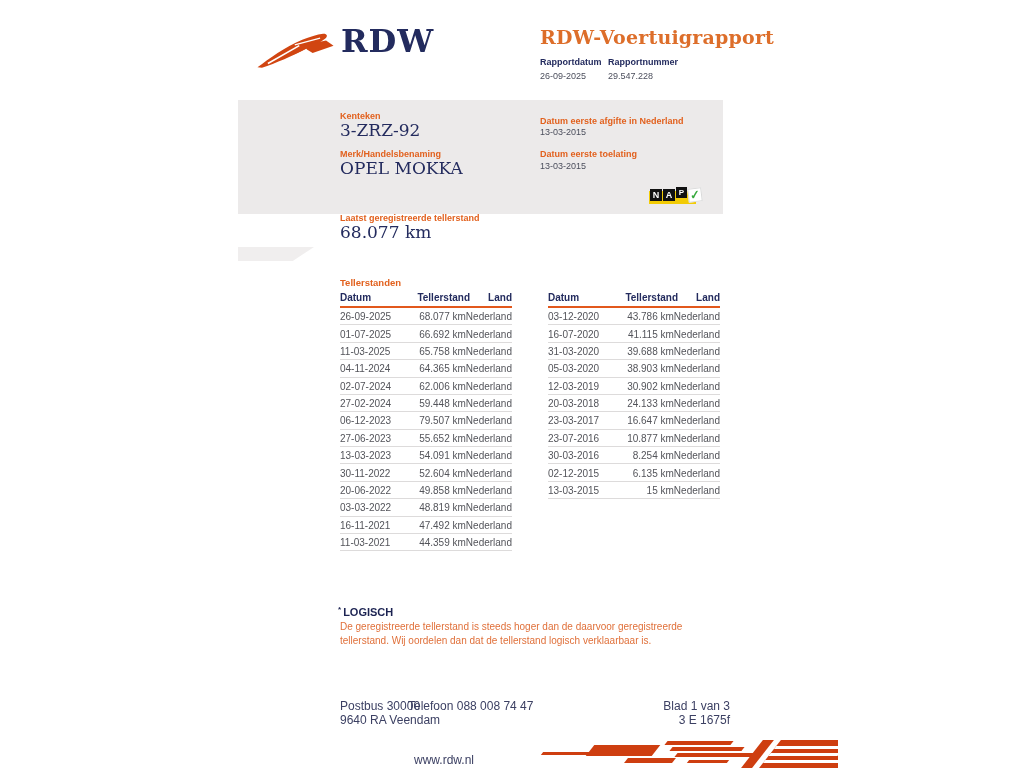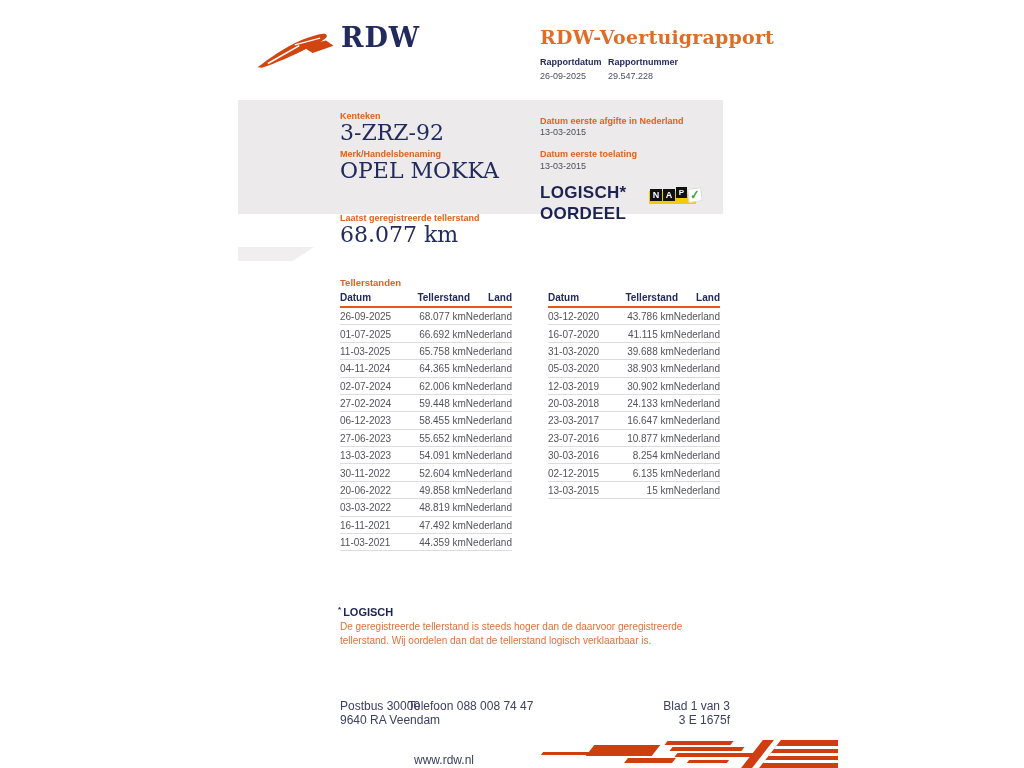--- a/index.html
+++ b/index.html
@@ -7,40 +7,40 @@
   body {
     width:1024px; height:768px; background:#ffffff; position:relative; overflow:hidden;
     font-family:"Liberation Sans", sans-serif; color:#53545A;
   }
   .abs { position:absolute; }
 
   
   .logo-svg { left:256px; top:27px; width:82px; height:44px; }
   .logo-text {
     left:341px; top:22px; font-family:"DejaVu Serif", serif; font-weight:bold;
-    font-size:27px; color:#232B5E; letter-spacing:1px;
+    font-size:32px; color:#232B5E; letter-spacing:1px;
   }
   .report-title {
     left:540px; top:26px; font-family:"DejaVu Serif", serif; font-weight:bold;
     font-size:19px; color:#DD6E2A; letter-spacing:0.2px;
   }
   .meta { top:57px; font-size:9px; }
   .meta-label { font-weight:bold; color:#232B5E; }
   .meta-value { margin-top:4px; color:#4B4E5C; }
   .meta-date { left:540px; }
   .meta-num  { left:608px; }
 
   
   .summary-box { left:238px; top:100px; width:485px; height:114px; background:#ECEAEA; }
   .summary-tab {
     left:238px; top:247px; width:76px; height:14px; background:#F0EEEE;
     clip-path:polygon(0 0,100% 0,72% 100%,0 100%);
   }
   .sum-label { font-size:9px; font-weight:bold; color:#E2611E; }
-  .sum-big   { font-family:"DejaVu Serif", serif; font-size:22px; color:#232B5E; }
+  .sum-big   { font-family:"DejaVu Serif", serif; font-size:17px; color:#232B5E; }
   .sum-small { font-size:9px; color:#4B4E5C; }
   .verdict {
     font-size:17px; font-weight:bold; color:#1C2352; line-height:21px; letter-spacing:0.3px;
   }
 
   
   .nap { left:410px; top:84px; width:58px; height:26px; }
   .nap-yellow { left:1px; top:7px; width:47px; height:13px; background:#F2CB05; }
   .nap-tile {
     position:absolute; width:12px; height:12px; background:#111111; color:#ffffff;
@@ -130,24 +130,20 @@
   <div class="abs sum-label" style="left:102px; top:49px;">Merk/Handelsbenaming</div>
   <div class="abs sum-big" style="left:102px; top:58px;">OPEL MOKKA</div>
   <div class="abs sum-label" style="left:102px; top:113px;">Laatst geregistreerde tellerstand</div>
   <div class="abs sum-big" style="left:102px; top:122px;">68.077 km</div>
 
   <div class="abs sum-label" style="left:302px; top:16px;">Datum eerste afgifte in Nederland</div>
   <div class="abs sum-small" style="left:302px; top:27px;">13-03-2015</div>
   <div class="abs sum-label" style="left:302px; top:49px;">Datum eerste toelating</div>
   <div class="abs sum-small" style="left:302px; top:61px;">13-03-2015</div>
 
-  <div class="abs verdict" style="left:302px; top:82px;">
-    <div>LOGISCH*</div>
-    <div>OORDEEL</div>
-  </div>
 
   <div class="abs nap">
     <div class="abs nap-yellow"></div>
     <div class="nap-tile nap-n">N</div>
     <div class="nap-tile nap-a">A</div>
     <div class="nap-tile nap-p">P</div>
     <div class="nap-check">✓</div>
   </div>
 </div>
 <div class="abs summary-tab"></div>
@@ -186,21 +182,21 @@
         <span class="c1">62.006 km</span>
         <span class="c2">Nederland</span>
       </div>
       <div class="trow">
         <span class="c0">27-02-2024</span>
         <span class="c1">59.448 km</span>
         <span class="c2">Nederland</span>
       </div>
       <div class="trow">
         <span class="c0">06-12-2023</span>
-        <span class="c1">58.455 km</span>
+        <span class="c1">79.507 km</span>
         <span class="c2">Nederland</span>
       </div>
       <div class="trow">
         <span class="c0">27-06-2023</span>
         <span class="c1">55.652 km</span>
         <span class="c2">Nederland</span>
       </div>
       <div class="trow">
         <span class="c0">13-03-2023</span>
         <span class="c1">54.091 km</span>

